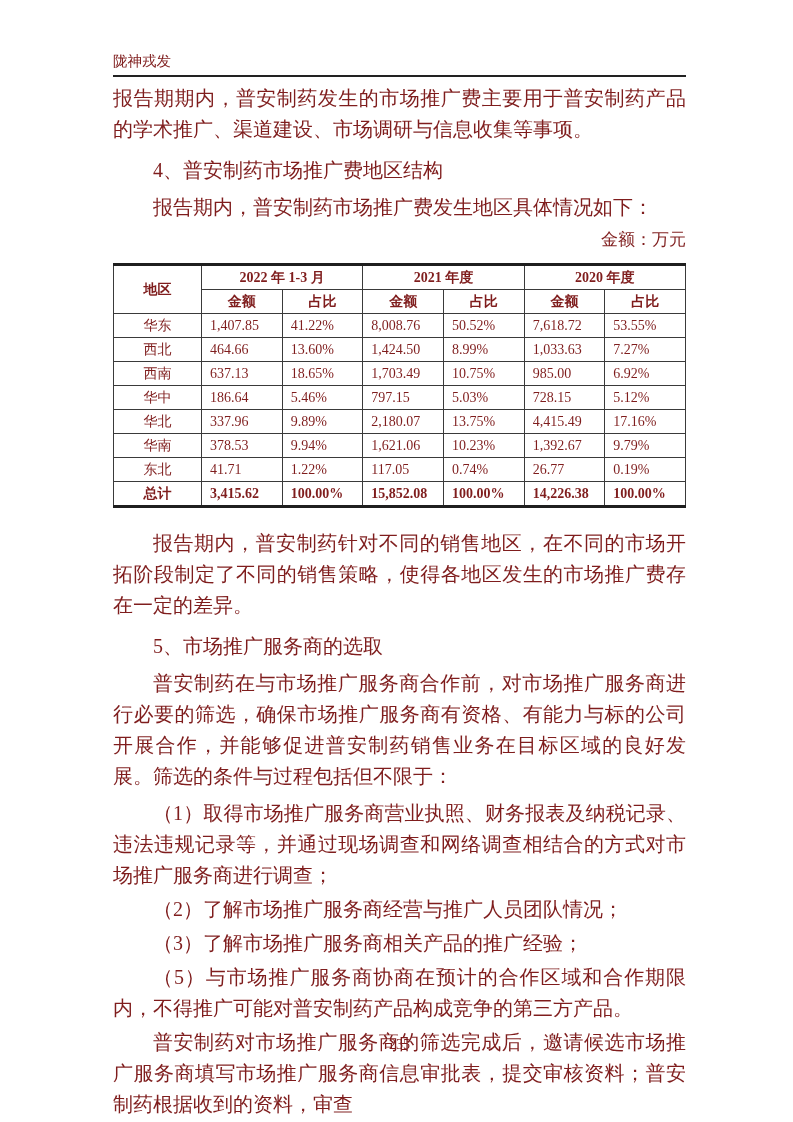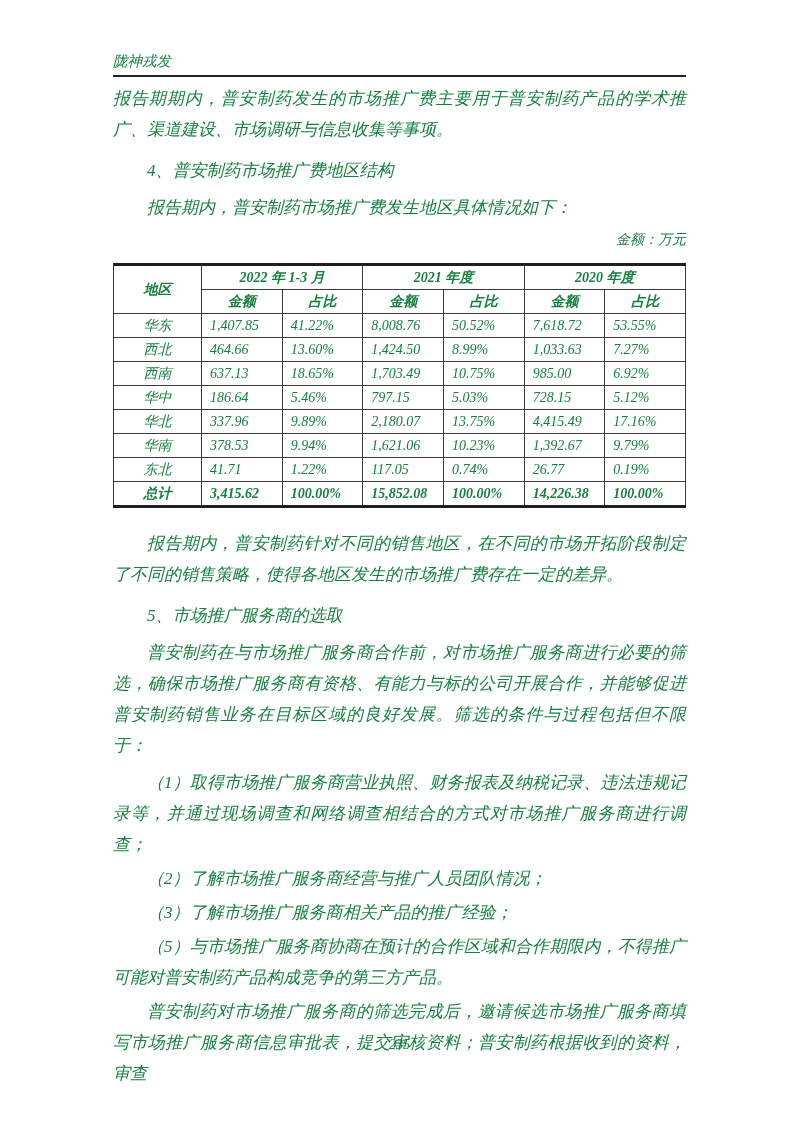--- a/index.html
+++ b/index.html
@@ -1,34 +1,34 @@
 <!DOCTYPE html>
 <html><head>
 <meta charset="utf-8">
 <style>
   html,body{margin:0;padding:0;background:#e8e8e8;}
   .page{
     width:793px;height:1122px;background:#ffffff;position:relative;
     margin:0 auto;font-family:"Liberation Serif","DejaVu Serif",serif;
-    color:#15803d;overflow:hidden;box-sizing:border-box;font-style:italic;
+    color:#7f1d1d;overflow:hidden;box-sizing:border-box;
   }
   .doc-header{
     position:absolute;top:0;left:113px;right:107px;padding-top:52px;
   }
   .doc-header-row{
     display:flex;justify-content:space-between;align-items:flex-end;
     font-size:14.5px;line-height:18px;padding-bottom:5px;
     border-bottom:2px solid #222;
   }
   .content{position:absolute;top:83px;left:113px;right:107px;}
-  p.body{font-size:17px;line-height:31px;margin:0 0 6px 0;text-align:justify;}
+  p.body{font-size:20px;line-height:31px;margin:0 0 6px 0;text-align:justify;}
   p.indent{text-indent:2em;}
   p.item{margin-bottom:3px;}
   p.heading{margin-top:10px;}
-  .unit-note{font-size:14px;line-height:22px;text-align:right;margin:0 0 2px 0;}
+  .unit-note{font-size:17px;line-height:22px;text-align:right;margin:0 0 2px 0;}
   table.region-table{
     width:100%;border-collapse:collapse;table-layout:fixed;margin-top:12px;
     border-top:3px solid #1f1f1f;border-bottom:3px solid #1f1f1f;
   }
   table.region-table col.region-col{width:88px;}
   table.region-table th,table.region-table td{
     border:1px solid #3a3a3a;height:23px;padding:0 8px;
     font-size:14px;line-height:16px;overflow:hidden;white-space:nowrap;
   }
   table.region-table th{font-weight:bold;text-align:center;padding:0 2px;}

